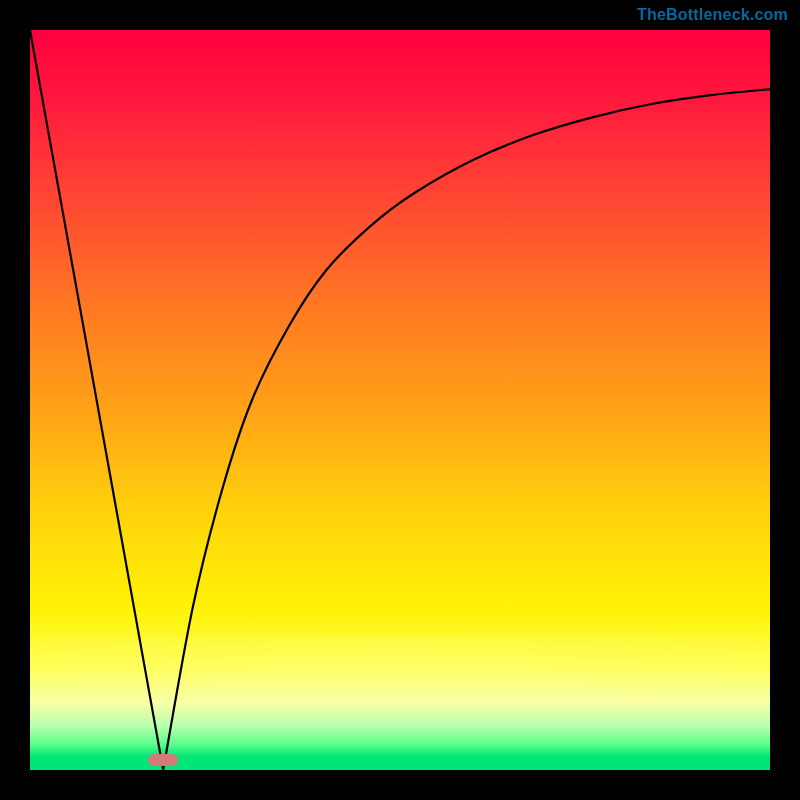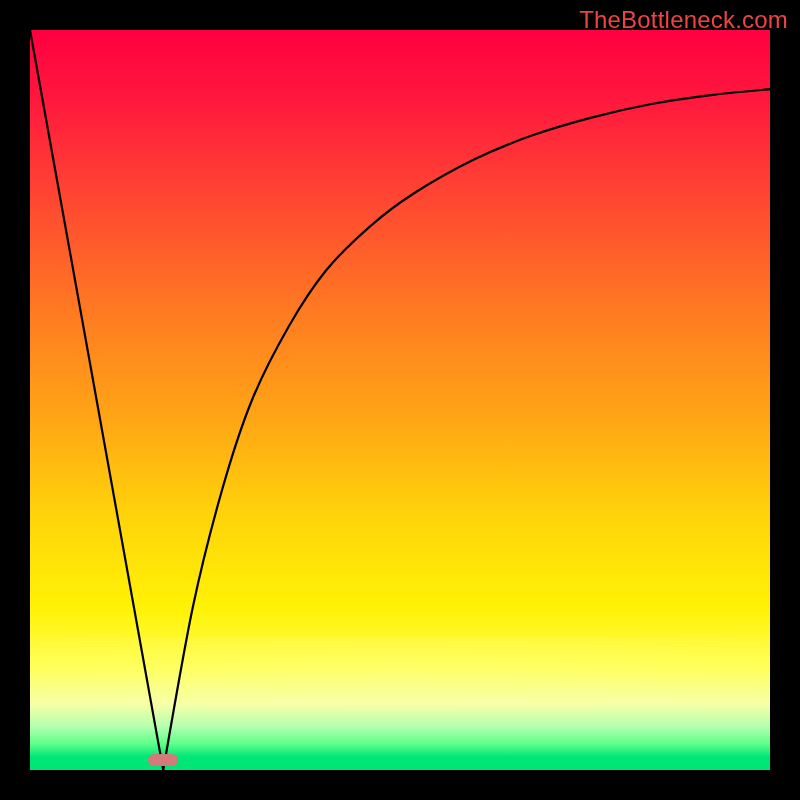--- a/index.html
+++ b/index.html
@@ -23,21 +23,21 @@
       #00e676 98.2%,
       #00e676 100%
     );
   }
   
   .glow-band{position:absolute;left:0;right:0;top:82%;height:10%;
     background:radial-gradient(120% 160% at 50% 50%, rgba(255,255,200,0.22) 0%, rgba(255,255,200,0) 70%);}
   .curve{position:absolute;inset:0;pointer-events:none}
   .marker{position:absolute;width:30px;height:12px;border-radius:6px;
     background:#d47a7a;left:119px;bottom:3px}
-  .watermark{position:absolute;top:6px;right:12px;color:#ef4444;font-size:24px;font-weight:400;letter-spacing:.2px}
+  .watermark{position:absolute;top:6px;right:12px;color:#0369a1;font-size:16px;font-weight:700;letter-spacing:.2px}
 </style>
 </head>
 <body>
 
 <div class="frame">
   <div class="plot-area">
     <div class="gradient"></div>
     <div class="glow-band"></div>
     <svg class="curve" viewBox="0 0 740 740" preserveAspectRatio="none">
       <path d="M 0 0 L 133.2 740 L 133.2 740 C 138.13333333333333 712.8666666666667, 152.93333333333334 624.0666666666667, 162.8 577.2 C 172.66666666666669 530.3333333333334, 182.53333333333333 493.33333333333337, 192.4 458.8 C 202.26666666666668 424.26666666666665, 210.9 397.1333333333333, 222 370 C 233.1 342.8666666666667, 246.66666666666666 317.58333333333337, 259 296 C 271.3333333333333 274.41666666666663, 282.43333333333334 257.1499999999999, 296 240.49999999999994 C 309.56666666666666 223.84999999999994, 325.6 209.05, 340.40000000000003 196.10000000000002 C 355.20000000000005 183.15000000000003, 367.53333333333336 173.89999999999995, 384.8 162.79999999999995 C 402.06666666666666 151.69999999999996, 424.26666666666665 139.11999999999998, 444 129.5 C 463.73333333333335 119.88000000000001, 483.4666666666667 112.11000000000003, 503.20000000000005 105.08000000000004 C 522.9333333333334 98.05000000000005, 542.6666666666666 92.50000000000006, 562.4 87.32000000000005 C 582.1333333333333 82.14000000000004, 601.8666666666667 77.7, 621.6 74 C 641.3333333333334 70.3, 661.0666666666667 67.58666666666669, 680.8000000000001 65.12 C 700.5333333333334 62.65333333333333, 730.1333333333333 60.18666666666661, 740 59.19999999999993" id="curvePath" fill="none" stroke="#000" stroke-width="2.2" stroke-linecap="round"></path>

